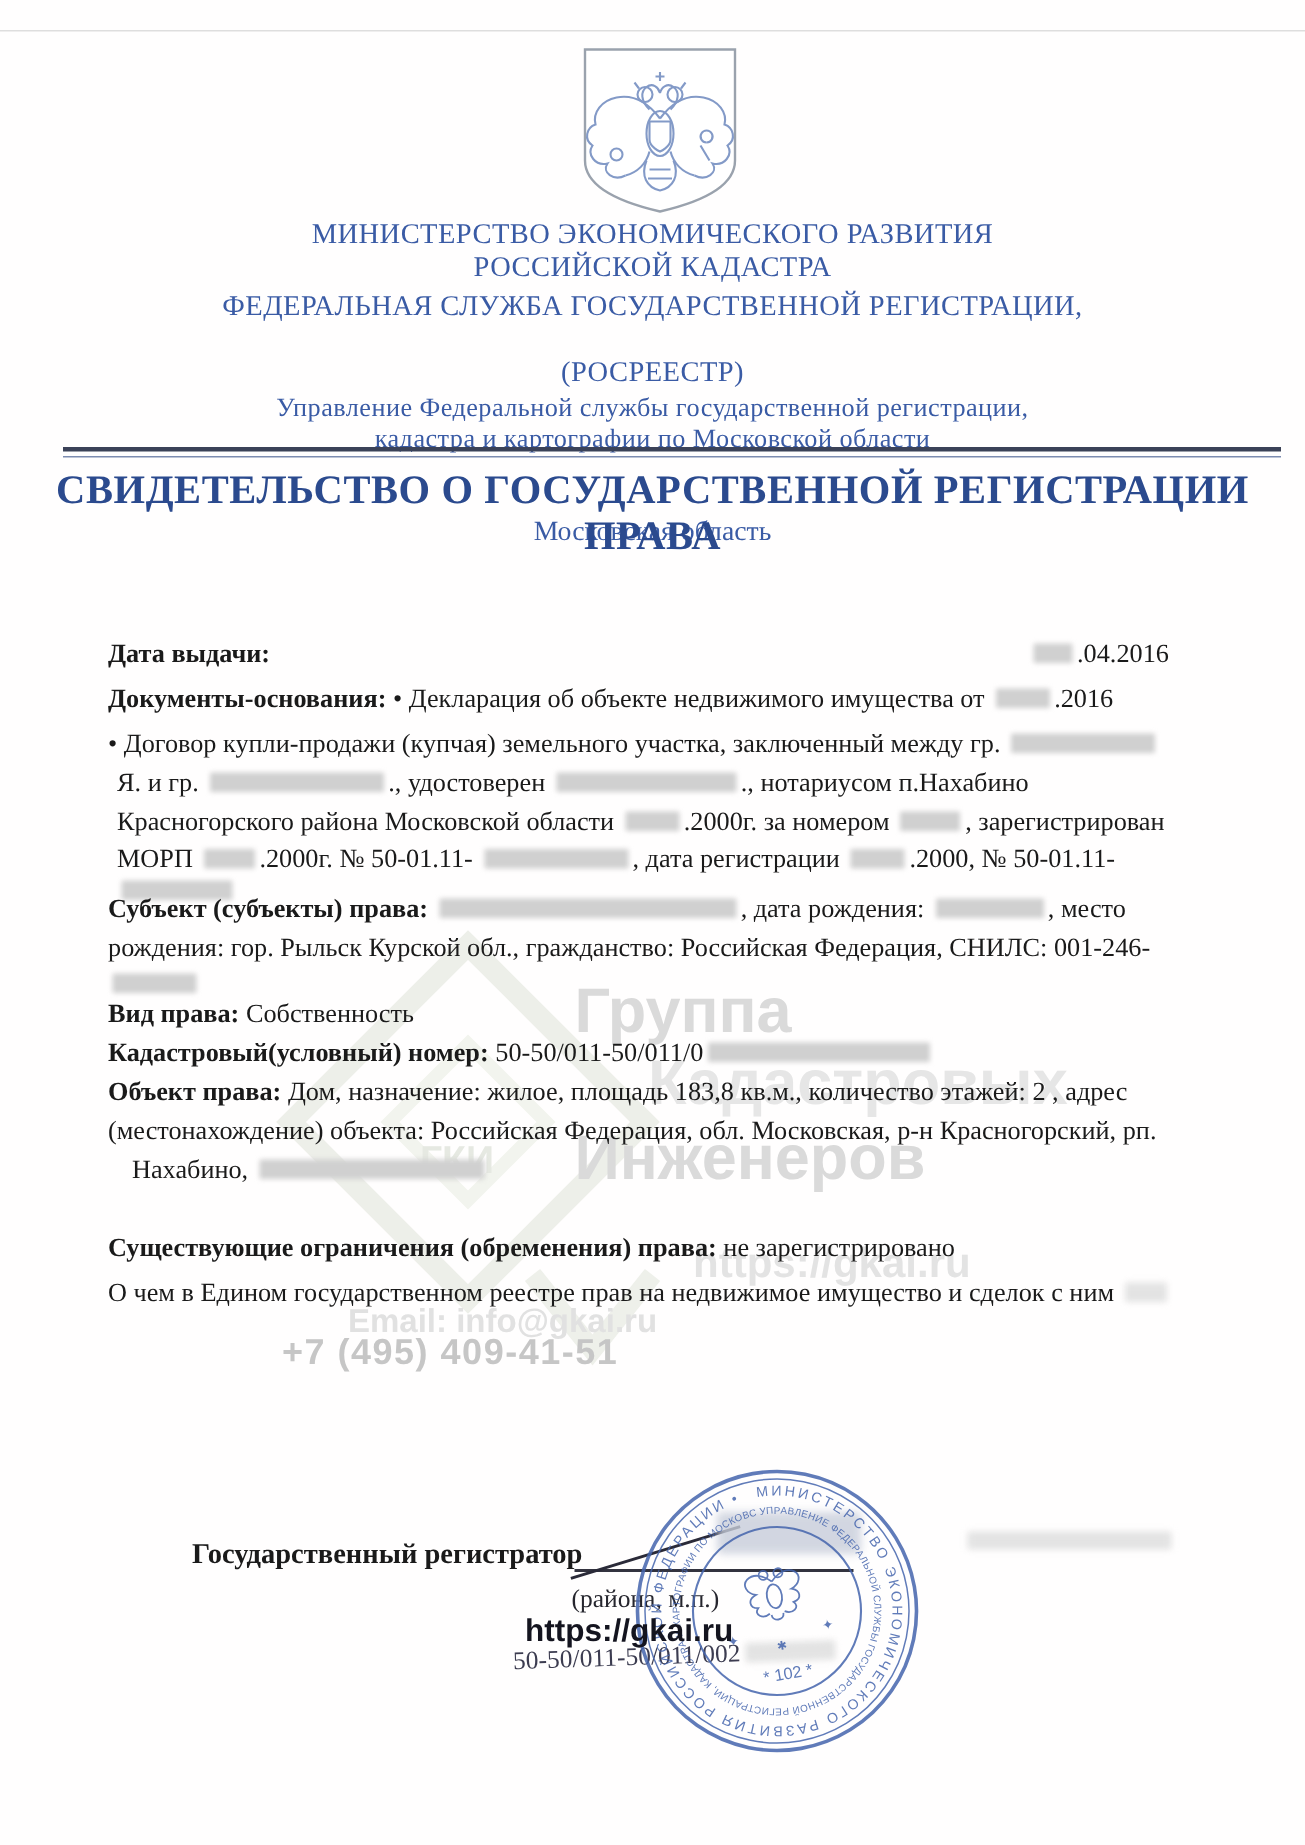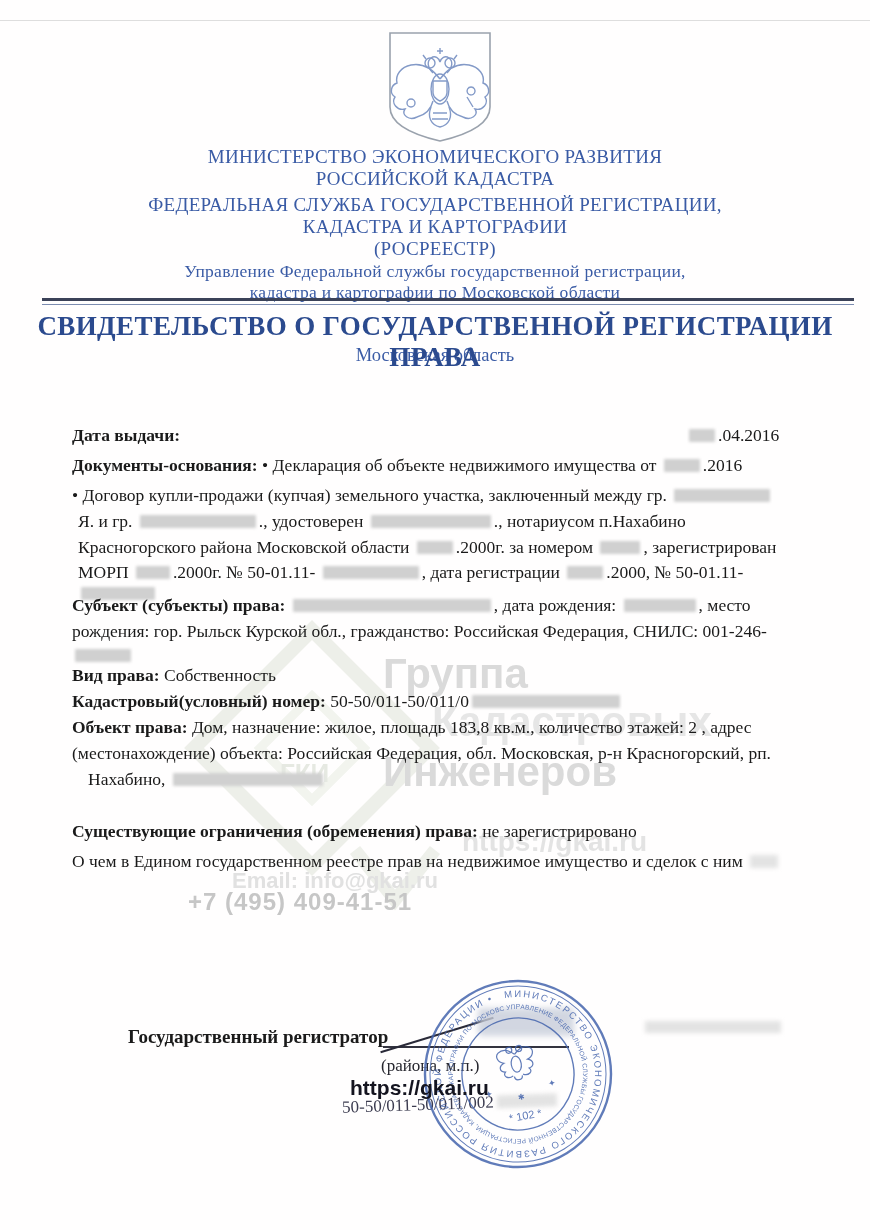--- a/index.html
+++ b/index.html
@@ -74,21 +74,20 @@
         <path d="M 50,78 C 46,88 50,96 59,98 C 68,96 72,88 68,78"></path>
         <path d="M 52,84 h 14 M 51,90 h 16"></path>
         <circle cx="30" cy="74" r="4"></circle>
         <path d="M 86,68 l 6,10 M 90,66 a 4,4 0 1 1 0.1,0"></path>
       </g>
     </svg>
 
     <div class="abs hdr caps" style="top:146px;">МИНИСТЕРСТВО ЭКОНОМИЧЕСКОГО РАЗВИТИЯ</div>
     <div class="abs hdr caps" style="top:168px;">РОССИЙСКОЙ КАДАСТРА</div>
     <div class="abs hdr caps" style="top:194px;">ФЕДЕРАЛЬНАЯ СЛУЖБА ГОСУДАРСТВЕННОЙ РЕГИСТРАЦИИ,</div>
-    <div class="abs hdr caps" style="top:216px;">КАДАСТРА И КАРТОГРАФИИ</div>
     <div class="abs hdr caps" style="top:238px;">(РОСРЕЕСТР)</div>
     <div class="abs hdr small" style="top:261px;">Управление Федеральной службы государственной регистрации,</div>
     <div class="abs hdr small" style="top:282px;">кадастра и картографии по Московской области</div>
 
     <div class="rule-thick" style="top:298px;"></div>
     <div class="rule-thin" style="top:304px;"></div>
 
     <div class="abs doc-sub" style="top:345px;">Московская область</div>
     <div class="abs doc-title" style="top:311px;">СВИДЕТЕЛЬСТВО О ГОСУДАРСТВЕННОЙ РЕГИСТРАЦИИ ПРАВА</div>
 

